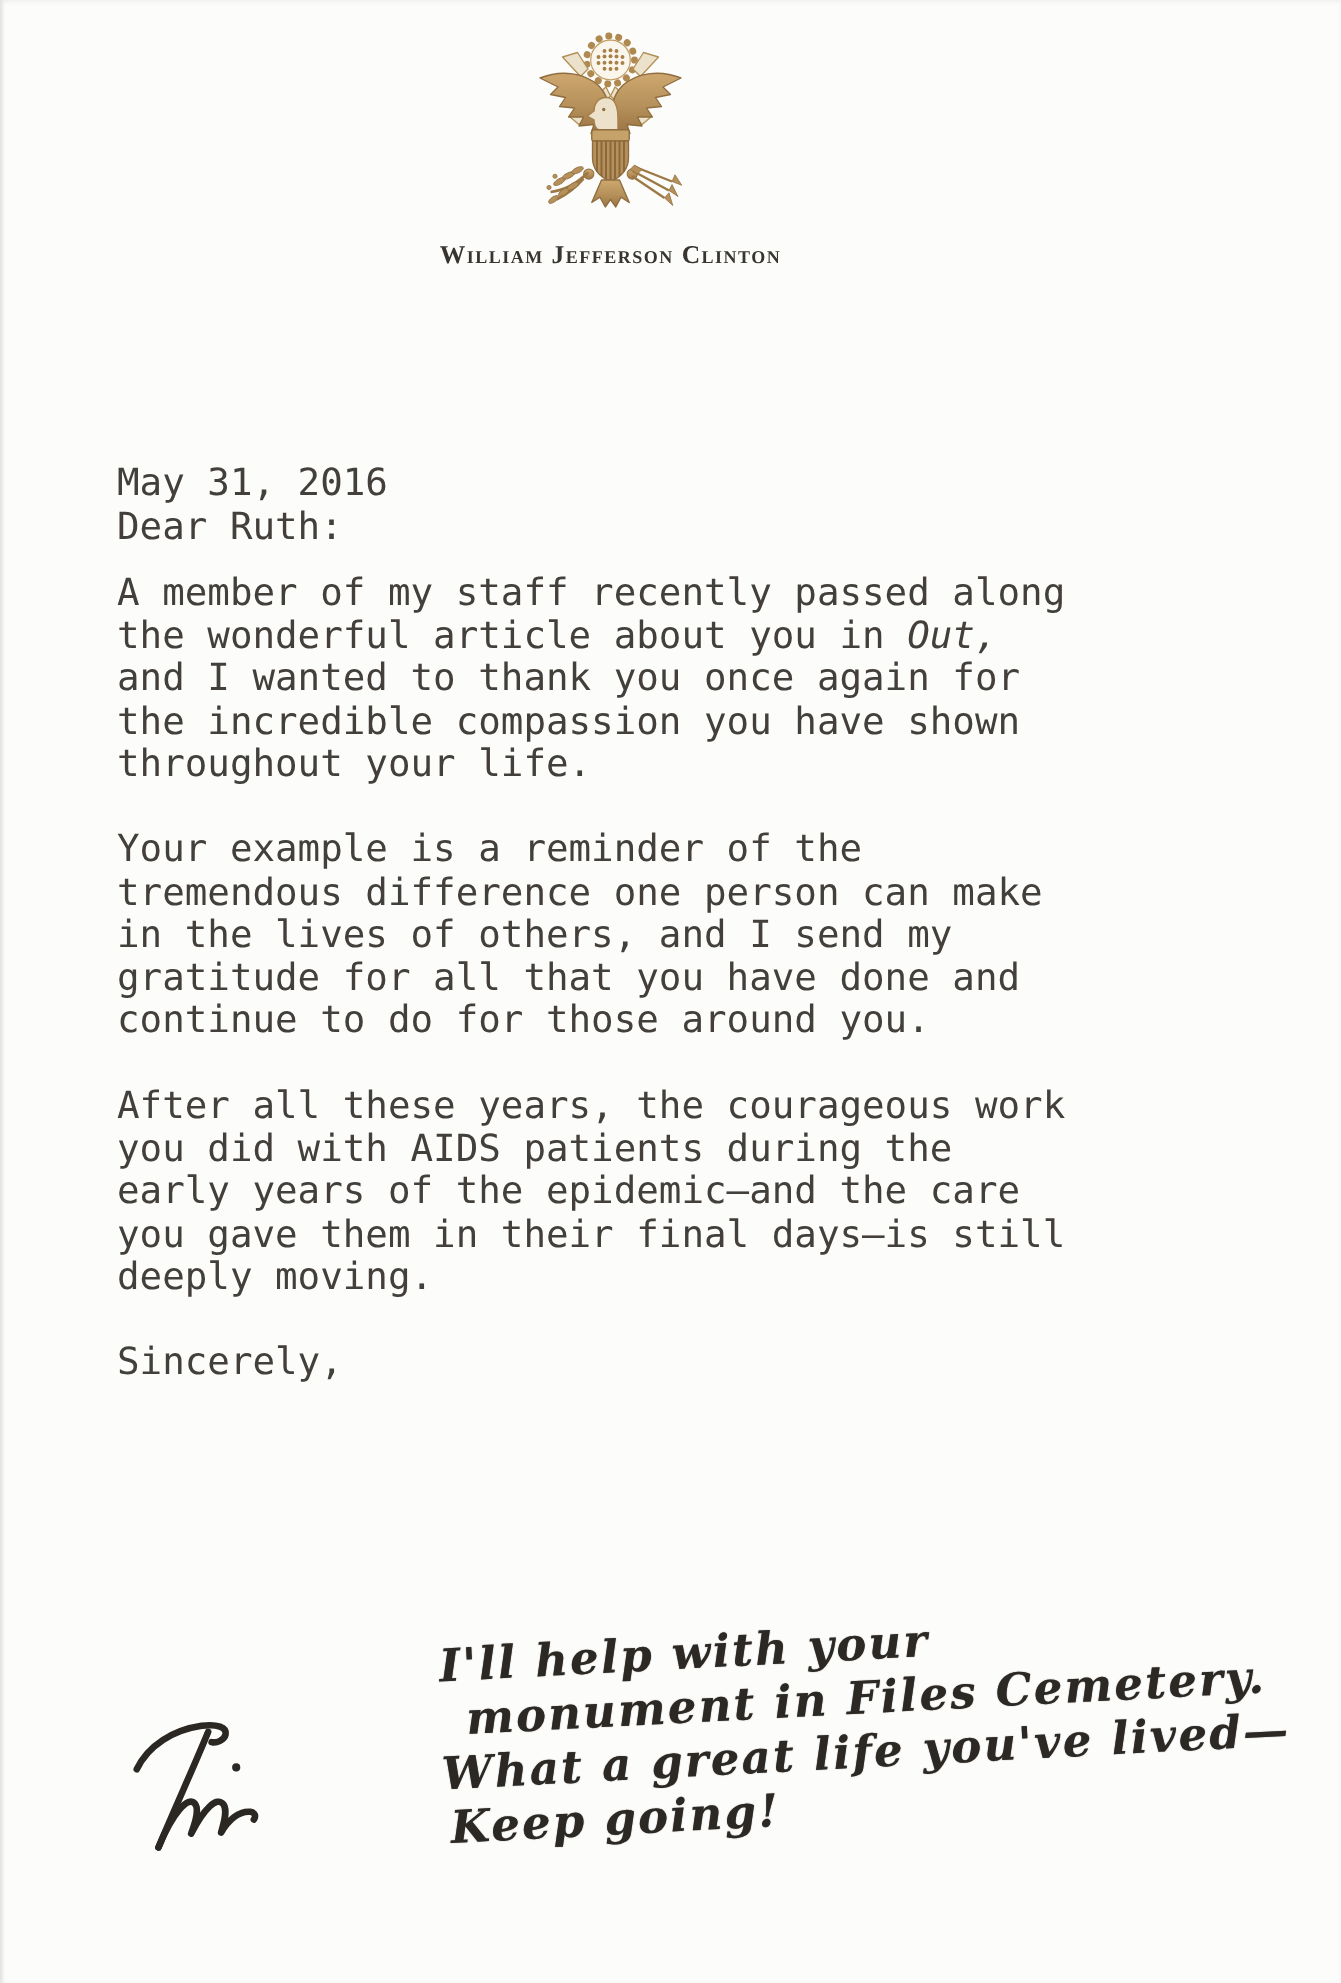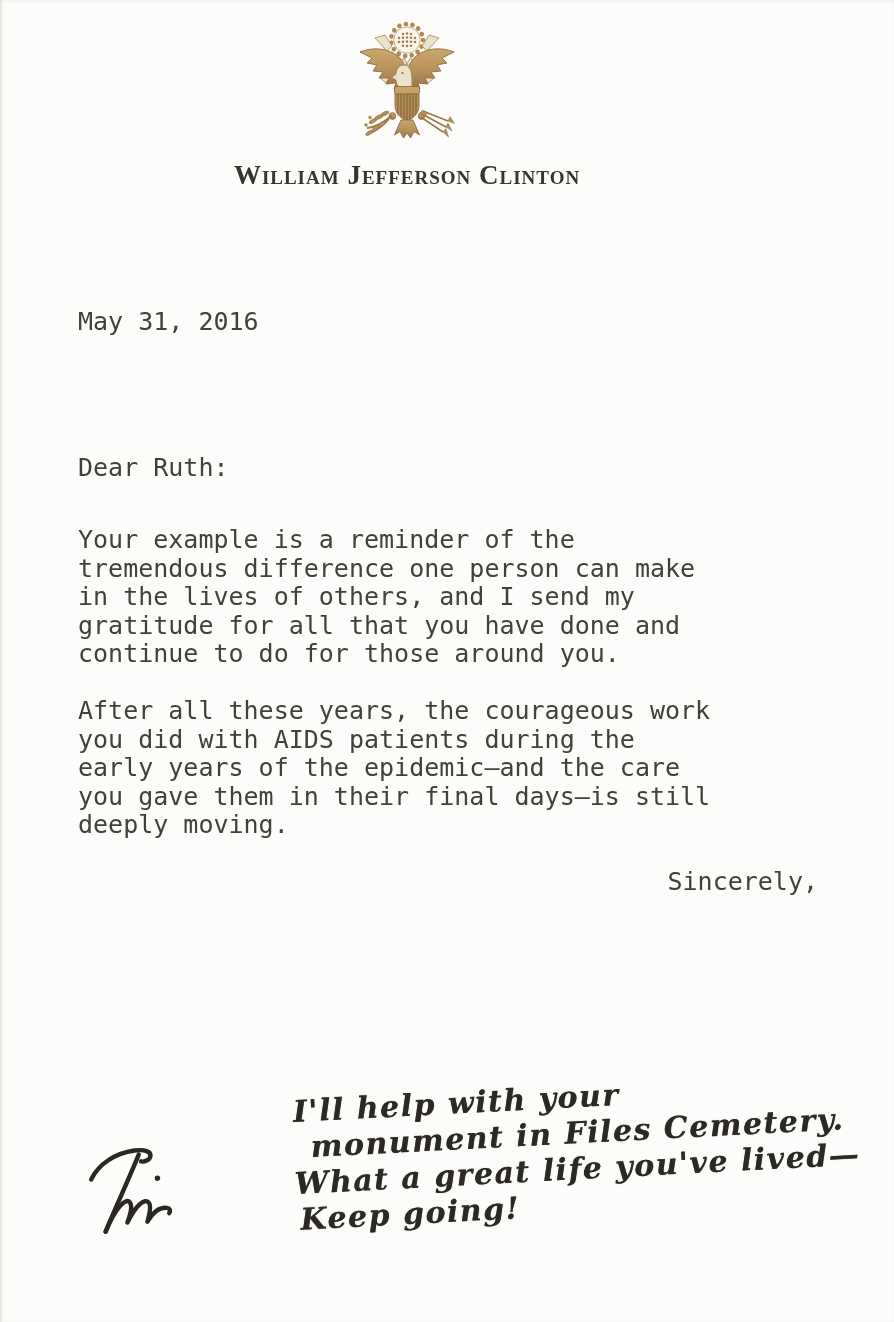--- a/index.html
+++ b/index.html
@@ -20,38 +20,38 @@
   .seal {
     position:absolute; left:349px; top:20px;
     width:120px; height:124px;
   }
   .letterhead-name {
     position:absolute; left:107px; top:160px; width:600px;
     text-align:center;
     font-family:"Liberation Serif", serif;
     font-variant:small-caps;
     font-weight:700;
-    font-size:27px;
+    font-size:17px;
     letter-spacing:1px;
     color:#383530;
   }
 
   
   .typed-body {
     position:absolute; left:78px; top:308px; width:740px;
     font-family:"DejaVu Sans Mono", monospace;
     font-size:25px; line-height:28.5px;
     color:#43403b;
   }
-  .date       { margin-bottom:117px; }
+  .date       { }
   .address    { margin-bottom:28.5px; }
-  .salutation { margin-bottom:44px; }
+  .salutation { margin-bottom:16px; }
   .para       { margin-bottom:28.5px; white-space:pre-line; }
   .para em    { font-style:italic; }
-  .closing    { margin-bottom:0;text-align:right; }
+  .closing    { margin-bottom:0; }
 
   
   .signature {
     position:absolute; left:80px; top:1142px;
     width:118px; height:100px;
     transform:rotate(-2deg);
   }
 
   
   .note {
@@ -181,20 +181,25 @@
 
   <div class="letterhead-name">William Jefferson Clinton</div>
 
   <section class="typed-body">
     <div class="date">May 31, 2016</div>
 
 
     <div class="salutation">Dear Ruth:</div>
 
     <div id="paragraphs">
+        <div class="para"><span>A member of my staff recently passed along
+the wonderful article about you in </span><em>Out,</em><span>
+and I wanted to thank you once again for
+the incredible compassion you have shown
+throughout your life.</span></div>
         <div class="para"><span>Your example is a reminder of the
 tremendous difference one person can make
 in the lives of others, and I send my
 gratitude for all that you have done and
 continue to do for those around you.</span></div>
         <div class="para"><span>After all these years, the courageous work
 you did with AIDS patients during the
 early years of the epidemic—and the care
 you gave them in their final days—is still
 deeply moving.</span></div>

